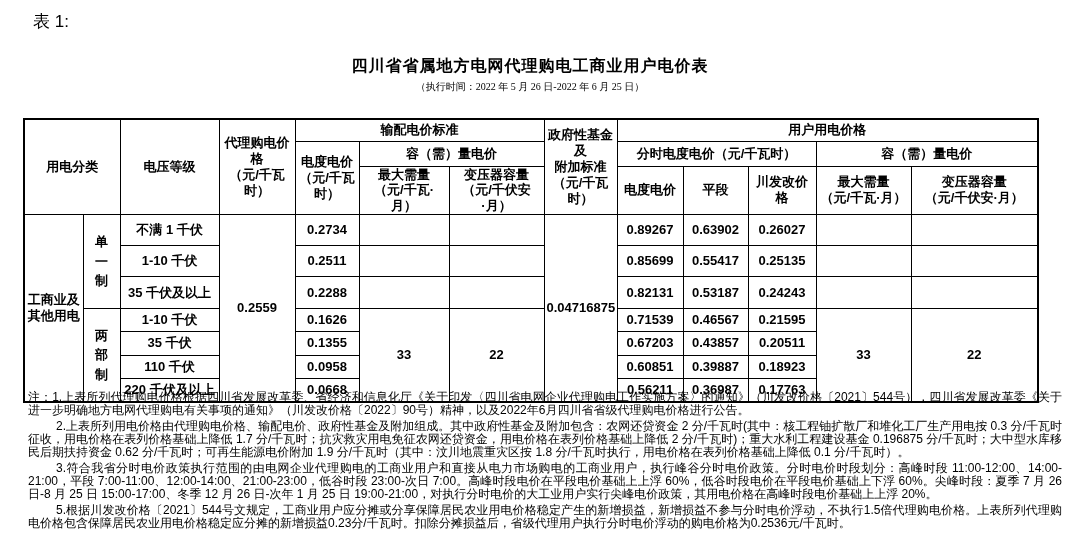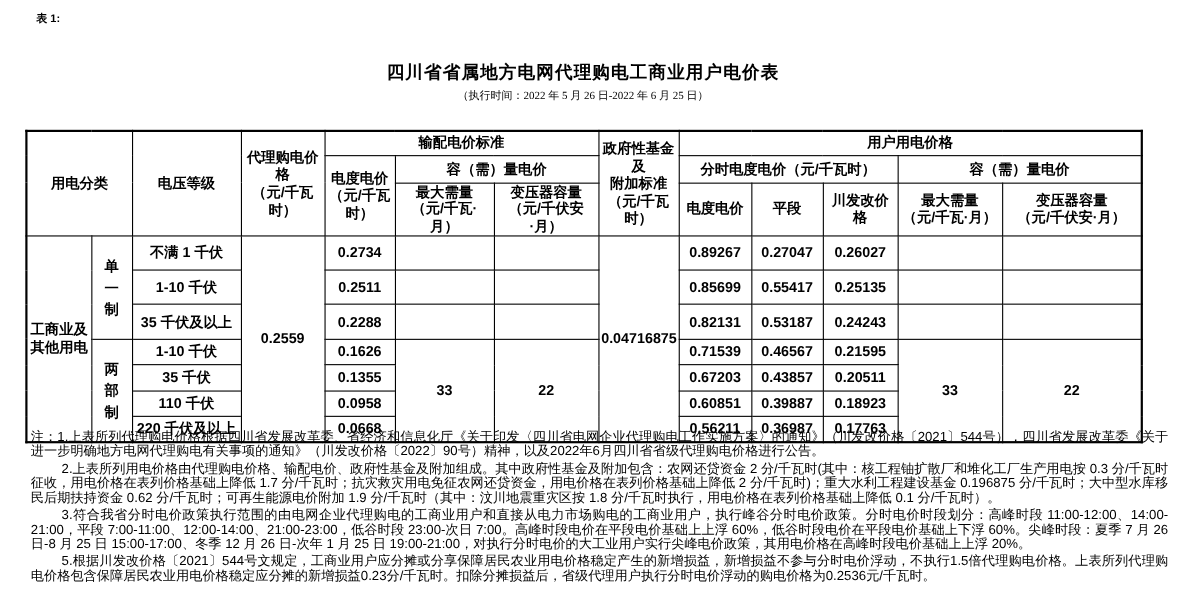--- a/index.html
+++ b/index.html
@@ -1,21 +1,21 @@
 <!DOCTYPE html>
 <html><head>
 <meta charset="utf-8">
 <style>
   * { margin:0; padding:0; box-sizing:border-box; }
   html,body { background:#fff; }
   body {
     width:1080px; height:555px; position:relative; overflow:hidden;
     font-family:"Liberation Sans","DejaVu Sans",sans-serif; color:#000;
   }
-  .doc-label { position:absolute; left:33px; top:10px; font-size:10px; font-weight:bold; }
+  .doc-label { position:absolute; left:33px; top:10px; font-size:17px; font-weight:normal; }
   .title {
     position:absolute; top:56px; left:0; width:1060px; text-align:center;
     font-size:16px; font-weight:bold; letter-spacing:1px;
   }
   .subtitle {
     position:absolute; top:80px; left:0; width:1060px; text-align:center;
     font-size:10px; font-family:"Liberation Serif","DejaVu Serif",serif;
   }
   table.price {
     position:absolute; left:23px; top:118px; width:1014px;
@@ -100,21 +100,21 @@
     <td rowspan="7">工商业及
 其他用电</td>
     <td rowspan="3" class="vert"><div>单一制</div></td>
     <td>不满 1 千伏</td>
     <td rowspan="7">0.2559</td>
     <td>0.2734</td>
     <td></td>
     <td></td>
     <td rowspan="7">0.04716875</td>
     <td>0.89267</td>
-    <td>0.27047</td>
+    <td>0.63902</td>
     <td>0.26027</td>
     <td></td>
     <td></td>
   </tr>
   <tr class="dr">
     <td>1-10 千伏</td>
     <td>0.2511</td>
     <td></td>
     <td></td>
     <td>0.85699</td>

